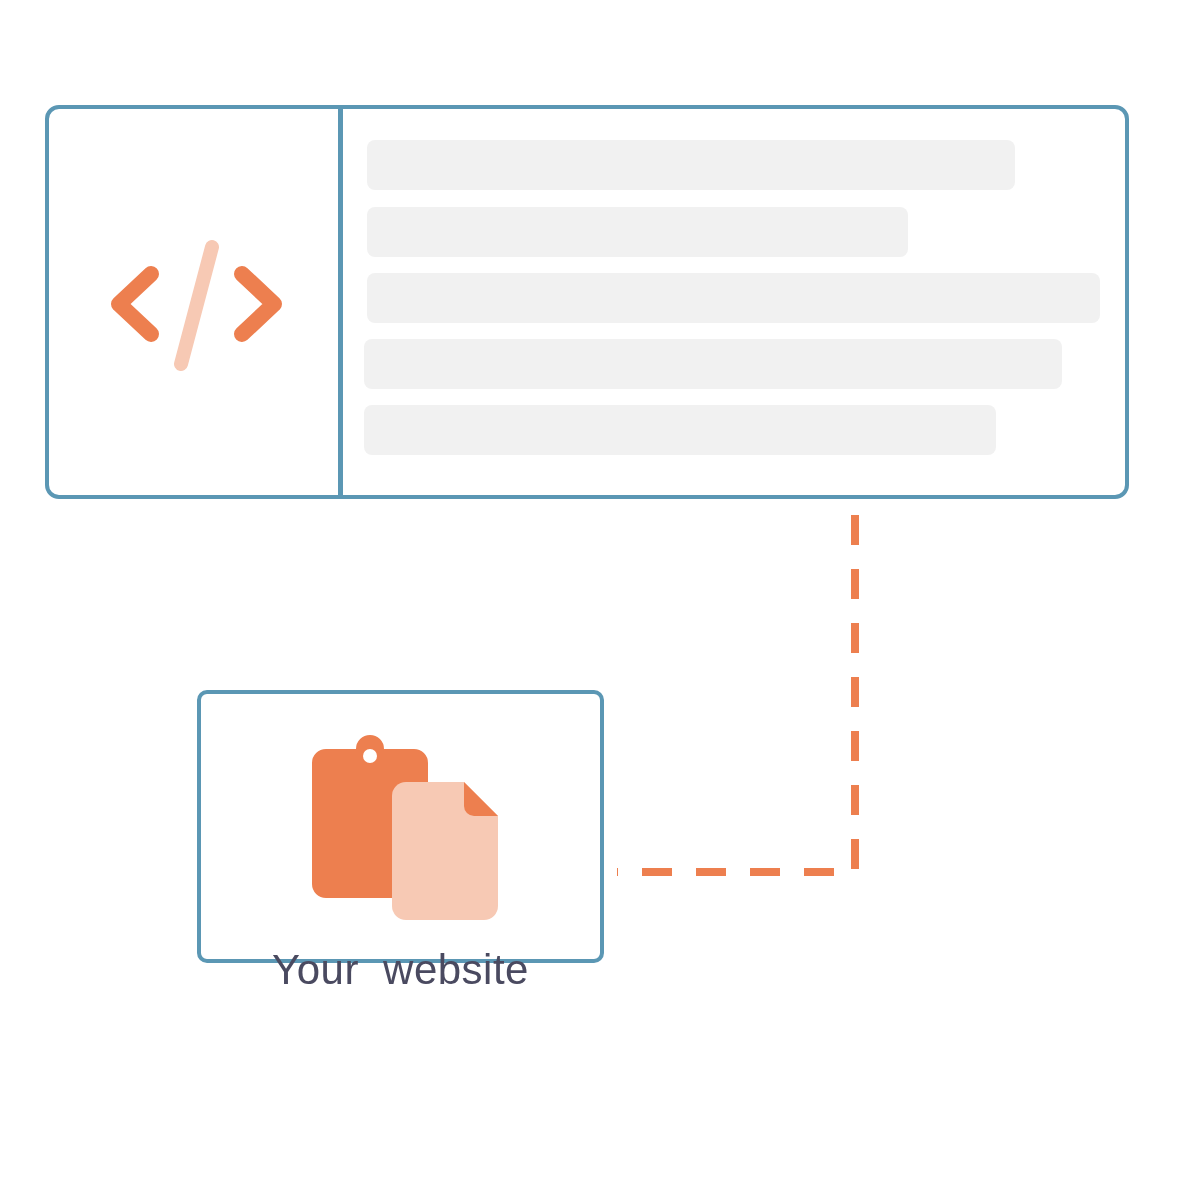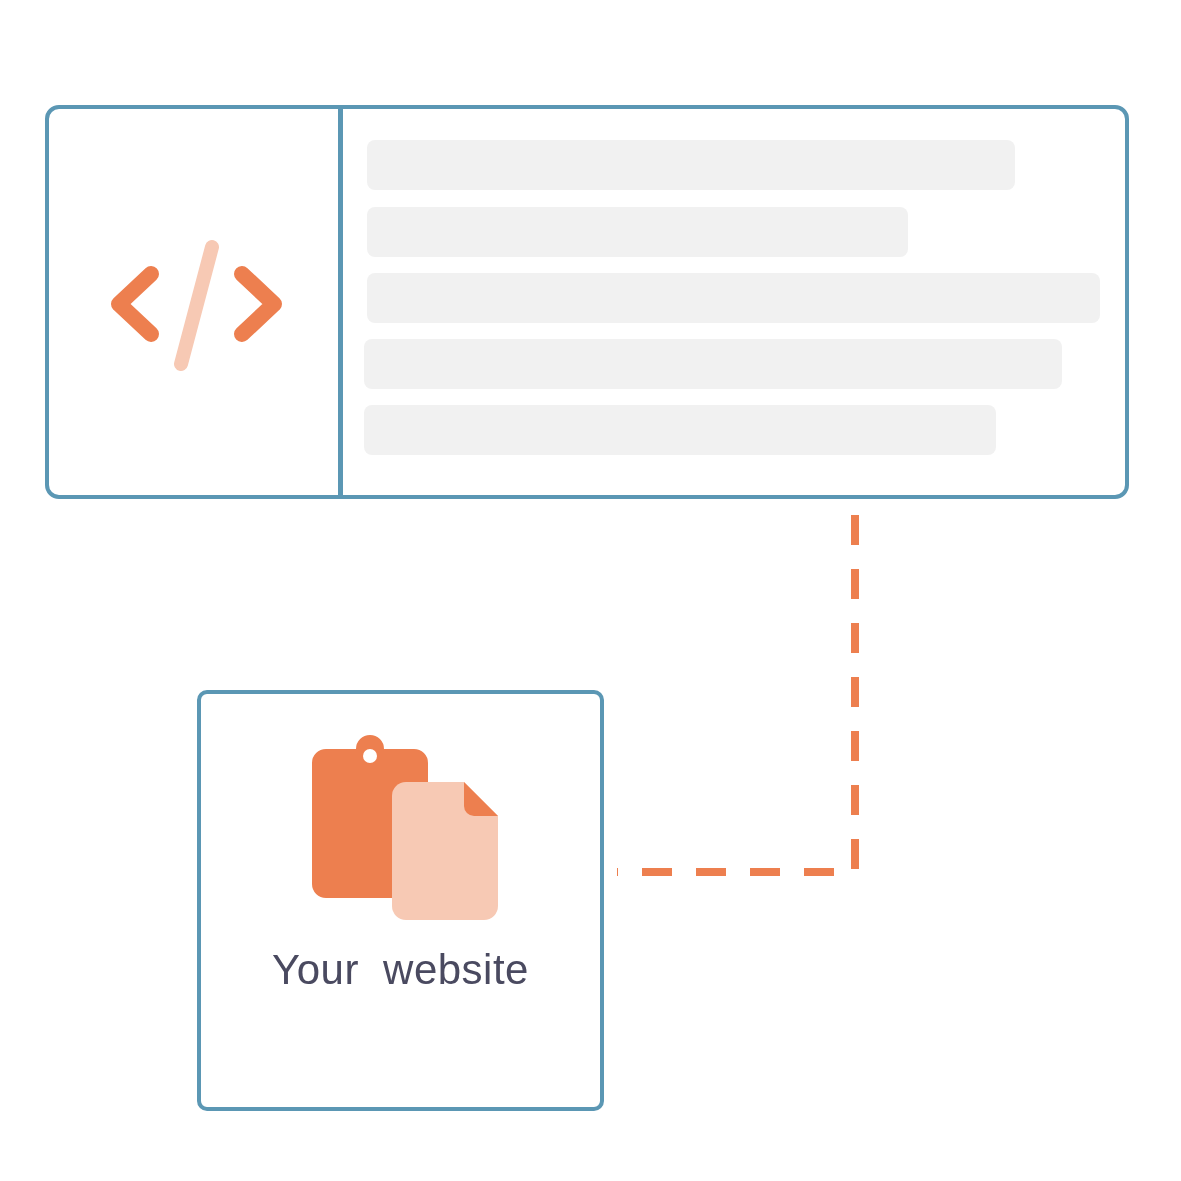--- a/index.html
+++ b/index.html
@@ -5,21 +5,21 @@
   html, body { margin: 0; padding: 0; background: #ffffff; }
   body { width: 1181px; height: 1181px; position: relative; overflow: hidden; font-family: "Liberation Sans", sans-serif; }
   .code-card {
     position: absolute; left: 45px; top: 105px; width: 1084px; height: 394px;
     border: 4px solid #5b97b4; border-radius: 14px; box-sizing: border-box; background: #fff;
   }
   .code-divider { position: absolute; left: 289px; top: 0; width: 5px; height: 100%; background: #5b97b4; }
   .code-icon { position: absolute; left: 60px; top: 130px; width: 175px; height: 135px; }
   .line-bar { position: absolute; background: #f1f1f1; border-radius: 8px; height: 50px; }
   .site-card {
-    position: absolute; left: 197px; top: 690px; width: 407px; height: 421px;
+    position: absolute; left: 197px; top: 690px; width: 407px; height: 273px;
     border: 4px solid #5b97b4; border-radius: 10px; box-sizing: border-box; background: #fff;
   }
   .site-icon { position: absolute; left: 105px; top: 40px; width: 195px; height: 190px; }
   .site-label {
     position: absolute; left: 0; width: 100%; top: 252px; text-align: center;
     font-size: 42px; color: #4a4a60; letter-spacing: 0.5px; word-spacing: 12px;
   }
   .connector { position: absolute; left: 0; top: 0; width: 1181px; height: 1181px; pointer-events: none; }
 </style>
 </head>

